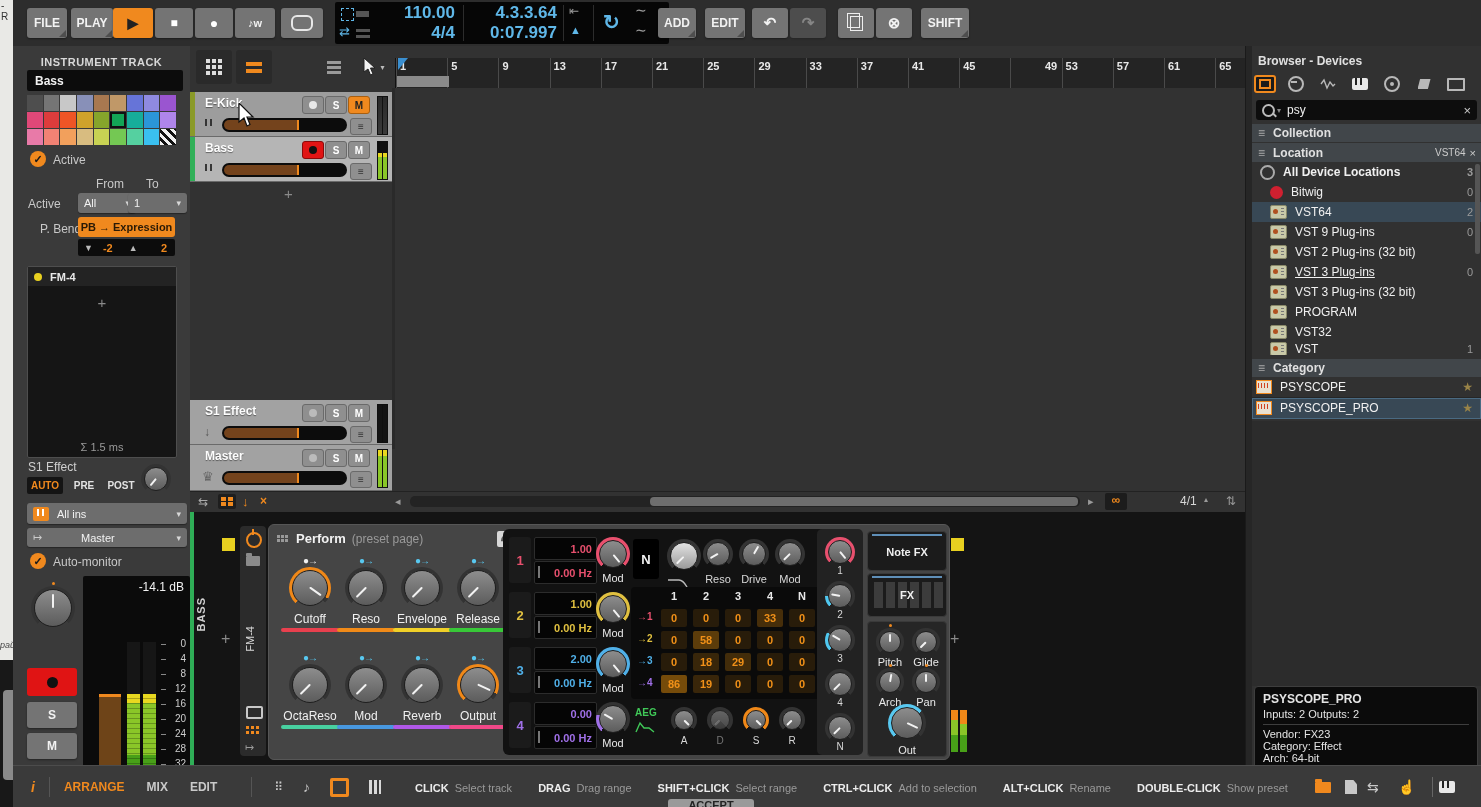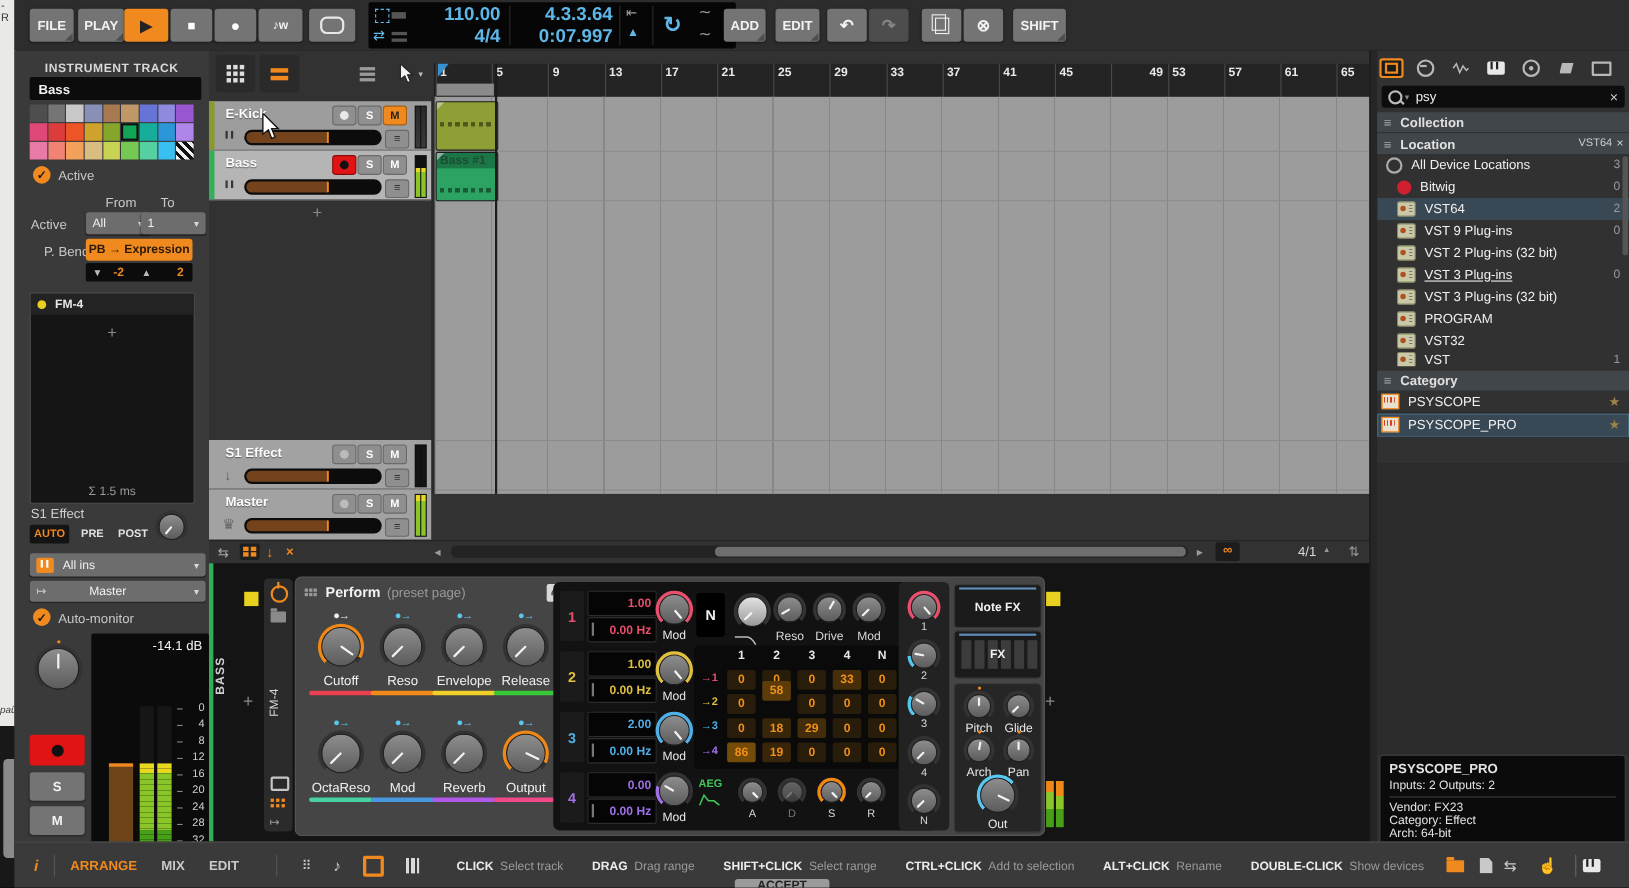--- a/index.html
+++ b/index.html
@@ -356,38 +356,20 @@
           <i class="a" style="left: 716.8px; top: 0px; width: 1px; height: 30px; background: rgb(74, 74, 74);"></i>
           <span class="rnum" style="left: 772px;">61</span>
           <i class="a" style="left: 768px; top: 0px; width: 1px; height: 30px; background: rgb(74, 74, 74);"></i>
           <span class="rnum" style="left: 823.2px;">65</span>
           <i class="a" style="left: 819.2px; top: 0px; width: 1px; height: 30px; background: rgb(74, 74, 74);"></i>
         </div>
       <div style="position:absolute;left:1px;top:18px;width:52px;height:11px;background:#8a8a8a;"></div>
       <div style="position:absolute;left:2px;top:0;width:0;height:0;border-left:10px solid #3a8fd0;border-bottom:12px solid transparent;"></div>
     </div>
 
-    <div class="a timeline">
-      <div class="hline" style="top:49px;"></div>
-      <div class="hline" style="top:94px;"></div>
-      <div class="hline" style="top:312px;"></div>
-      <div class="hline" style="top:357px;"></div>
-      <div id="clips">
-          <div class="clip" style="left: 1px; top: 4px; width: 55px; height: 43px; background: rgb(143, 158, 53);">
-            <i class="clipfold"></i>
-            <div style="position: absolute; left: 3px; right: 3px; top: 18px; height: 4px; background: repeating-linear-gradient(90deg, rgba(0, 0, 0, 0.45) 0px, rgba(0, 0, 0, 0.45) 4px, transparent 4px, transparent 7px);"></div>
-          </div>
-          <div class="clip" style="left: 1px; top: 50px; width: 55px; height: 43px; background: rgb(44, 162, 99);">
-            <i class="clipfold"></i>
-            <div style="background: rgba(0, 40, 20, 0.35); color: rgb(28, 76, 52); font-size: 11px; font-weight: bold; padding: 1px 3px;">Bass #1</div>
-            <div style="position: absolute; left: 3px; right: 3px; top: 32px; height: 4px; background: repeating-linear-gradient(90deg, rgba(0, 0, 0, 0.45) 0px, rgba(0, 0, 0, 0.45) 4px, transparent 4px, transparent 7px);"></div>
-          </div>
-        </div>
-      <div style="position:absolute;left:55px;top:-30px;width:2px;height:391px;background:#1c1c1c;"></div>
-    </div>
     <div class="a" style="left:202px;top:42px;width:3px;height:361px;background:#2a2a2a;"></div>
 
     <div id="trackheads">
         <div class="a trackrow" style="top: 46px; height: 44px; background: rgb(157, 157, 157); border-bottom: 1px solid rgb(106, 106, 106);"><i class="a" style="left: 0px; top: 0px; width: 5px; height: 100%; background: rgb(138, 154, 40);"></i><div class="tname">E-Kick</div><div class="smbtn" style="left: 112px;">
             <i style="width: 8px; height: 8px; border-radius: 50%; background: rgb(232, 232, 232);"></i>
           </div><div class="smbtn" style="left: 135px;">S</div><div class="smbtn" style="left: 158px; background: rgb(240, 137, 30); color: rgb(34, 34, 34); border-color: rgb(168, 95, 16);">M</div><i class="a pianoico" style="left: 12px; top: 27px; width: 14px; height: 11px; background: rgb(232, 232, 232); opacity: 0.85;"></i><div class="volbar">
             <i class="volfill"></i>
           </div><div class="menubtn" style="left: 160px;">≡</div><div class="tmeter">
             <i style="background: linear-gradient(rgb(42, 42, 42), rgb(58, 58, 58));"></i>
             <i style="background: linear-gradient(rgb(42, 42, 42), rgb(58, 58, 58));"></i>
@@ -699,21 +681,21 @@
               <div class="a" style="left: 126px; top: 3px; width: 26px; text-align: center; font-size: 11px; font-weight: bold; color: rgb(232, 232, 232);">4</div>
               <div class="a" style="left: 158px; top: 3px; width: 26px; text-align: center; font-size: 11px; font-weight: bold; color: rgb(232, 232, 232);">N</div>
               <div class="a" style="left: 6px; top: 24px; font-size: 10px; font-weight: bold; color: rgb(232, 80, 110);">→1</div>
               <div class="a mcell" style="left: 30px; top: 22px; width: 26px; height: 18px; background: rgb(40, 28, 10);">0</div>
               <div class="a mcell" style="left: 62px; top: 22px; width: 26px; height: 18px; background: rgb(40, 28, 10);">0</div>
               <div class="a mcell" style="left: 94px; top: 22px; width: 26px; height: 18px; background: rgb(40, 28, 10);">0</div>
               <div class="a mcell" style="left: 126px; top: 22px; width: 26px; height: 18px; background: rgb(70, 46, 10);">33</div>
               <div class="a mcell" style="left: 158px; top: 22px; width: 26px; height: 18px; background: rgb(40, 28, 10);">0</div>
               <div class="a" style="left: 6px; top: 46px; font-size: 10px; font-weight: bold; color: rgb(224, 192, 64);">→2</div>
               <div class="a mcell" style="left: 30px; top: 44px; width: 26px; height: 18px; background: rgb(40, 28, 10);">0</div>
-              <div class="a mcell" style="left: 62px; top: 32px; width: 26px; height: 18px; background: rgb(92, 60, 10);">58</div>
+              <div class="a mcell" style="left: 62px; top: 44px; width: 26px; height: 18px; background: rgb(92, 60, 10);">58</div>
               <div class="a mcell" style="left: 94px; top: 44px; width: 26px; height: 18px; background: rgb(40, 28, 10);">0</div>
               <div class="a mcell" style="left: 126px; top: 44px; width: 26px; height: 18px; background: rgb(40, 28, 10);">0</div>
               <div class="a mcell" style="left: 158px; top: 44px; width: 26px; height: 18px; background: rgb(40, 28, 10);">0</div>
               <div class="a" style="left: 6px; top: 68px; font-size: 10px; font-weight: bold; color: rgb(80, 176, 232);">→3</div>
               <div class="a mcell" style="left: 30px; top: 66px; width: 26px; height: 18px; background: rgb(40, 28, 10);">0</div>
               <div class="a mcell" style="left: 62px; top: 66px; width: 26px; height: 18px; background: rgb(56, 38, 10);">18</div>
               <div class="a mcell" style="left: 94px; top: 66px; width: 26px; height: 18px; background: rgb(66, 44, 10);">29</div>
               <div class="a mcell" style="left: 126px; top: 66px; width: 26px; height: 18px; background: rgb(40, 28, 10);">0</div>
               <div class="a mcell" style="left: 158px; top: 66px; width: 26px; height: 18px; background: rgb(40, 28, 10);">0</div>
               <div class="a" style="left: 6px; top: 90px; font-size: 10px; font-weight: bold; color: rgb(160, 112, 232);">→4</div>
@@ -886,20 +868,21 @@
     </div>
     <div class="a" style="left:761px;top:26px;width:13px;height:13px;background:#e8d020;"></div>
     <div class="a" style="left:760px;top:118px;color:#8a8a8a;font-size:16px;">+</div>
     <div class="a" style="left:761px;top:198px;width:7px;height:42px;background:linear-gradient(180deg,#f08818 0 10px,#8ac628 10px 60%,#48a018 60% 100%);"></div>
     <div class="a" style="left:770px;top:198px;width:7px;height:42px;background:linear-gradient(180deg,#f08818 0 14px,#8ac628 14px 60%,#48a018 60% 100%);"></div>
   </div>
 
   <div class="a" style="left:1245px;top:46px;width:7px;height:719px;background:#262626;border-left:1px solid #1a1a1a;"></div>
 
   <div class="a browser">
+    <div style="font-size:12px;font-weight:bold;color:#e0e0e0;padding:8px 0 0 6px;">Browser - Devices</div>
     <div style="display:flex;align-items:center;padding:6px 2px 4px 2px;">
       <span class="bico" style="border:2px solid #f0891e;border-radius:3px;width:18px;height:14px;background:#1a1a1a;">
           <i style="width:8px;height:6px;border:2px solid #f0891e;"></i>
         </span>
       <span class="bico" style="margin-left:8px;">
           <i style="width:12px;height:12px;border:2px solid #b8b8b8;border-radius:50%;position:relative;">
             <b style="position:absolute;left:1px;top:3px;width:6px;height:2px;background:#b8b8b8;"></b>
           </i>
         </span>
       <span class="bico" style="margin-left:8px;">
@@ -935,21 +918,21 @@
       <span>Collection</span>
     </div>
     <div class="bsec" style="height:19px;margin-top:1px;padding-left:6px;">
       <span style="margin-right:8px;color:#aaa;">≡</span>
       <span>Location</span>
       <span style="margin-left:auto;font-weight:normal;font-size:10px;color:#ccc;margin-right:4px;">VST64</span>
       <span style="font-weight:normal;font-size:11px;color:#ccc;margin-right:5px;">×</span>
     </div>
     <div id="loclist" style="height:197px;overflow:hidden;position:relative;">
       <i style="position:absolute;right:1px;top:2px;width:5px;height:90px;background:#555;border-radius:2px;"></i>
-    <div class="brow" style="padding-left: 8px;">
+    <div class="brow" style="padding-left: 8px; font-weight: bold;">
           <i style="width: 11px; height: 11px; border: 2px solid rgb(170, 170, 170); border-radius: 50%; flex: 0 0 auto;"></i>
           <span style="margin-left: 8px;">All Device Locations</span>
           <span class="bcount">3</span>
         </div>
         <div class="brow" style="padding-left: 18px;">
           <i style="width: 13px; height: 13px; border-radius: 50%; background: rgb(208, 32, 48); flex: 0 0 auto;"></i>
           <span style="margin-left: 8px;">Bitwig</span>
           <span class="bcount">0</span>
         </div>
         <div class="brow sel" style="padding-left: 18px;">
@@ -1031,21 +1014,21 @@
     <span class="fico" style="font-size:12px;">⠿</span>
     <span class="fico">♪</span>
     <span style="width:13px;height:13px;border:3px solid #f0891e;border-radius:2px;margin:0 10px;"></span>
     <span style="width:12px;height:14px;margin:0 10px;background:repeating-linear-gradient(90deg,#d8d8d8 0 3px,transparent 3px 5px);"></span>
     <span id="hints" style="display:flex;margin-left:24px;">
         <span style="margin-right: 26px;"><span class="hintkey">CLICK</span><span class="hintact">Select track</span></span>
         <span style="margin-right: 26px;"><span class="hintkey">DRAG</span><span class="hintact">Drag range</span></span>
         <span style="margin-right: 26px;"><span class="hintkey">SHIFT+CLICK</span><span class="hintact">Select range</span></span>
         <span style="margin-right: 26px;"><span class="hintkey">CTRL+CLICK</span><span class="hintact">Add to selection</span></span>
         <span style="margin-right: 26px;"><span class="hintkey">ALT+CLICK</span><span class="hintact">Rename</span></span>
-        <span style="margin-right: 26px;"><span class="hintkey">DOUBLE-CLICK</span><span class="hintact">Show devices</span></span>
+        <span style="margin-right: 26px;"><span class="hintkey">DOUBLE-CLICK</span><span class="hintact">Show preset</span></span>
       </span>
     <span style="position:absolute;left:1302px;display:flex;align-items:center;">
       <span style="width:16px;height:11px;background:#f0891e;border-radius:1px;position:relative;">
           <i style="position:absolute;left:0;top:-3px;width:7px;height:3px;background:#f0891e;border-radius:1px 1px 0 0;"></i>
         </span>
       <span style="width:12px;height:14px;background:#c8c8c8;margin-left:14px;clip-path:polygon(0 0,70% 0,100% 30%,100% 100%,0 100%);"></span>
       <span class="fico" style="margin-left:10px;">⇆</span>
       <span class="fico">☝</span>
       <i style="width:1px;height:20px;background:#666;margin:0 6px;"></i>
       <span class="pianoico"></span>

